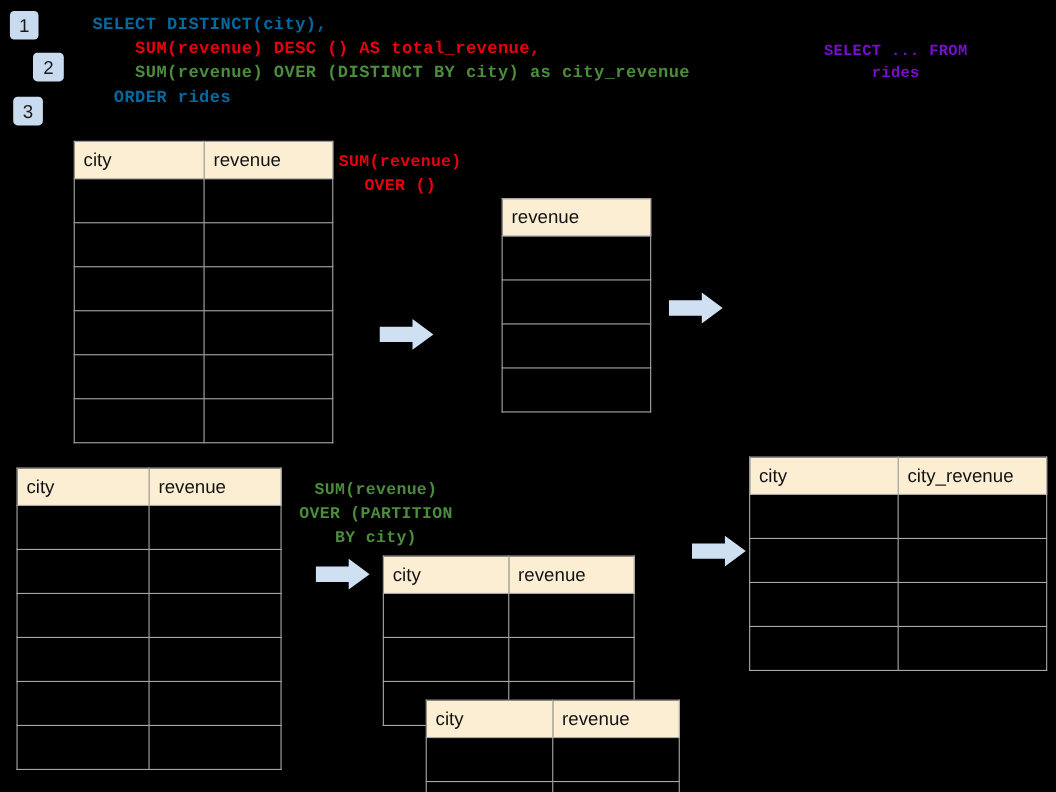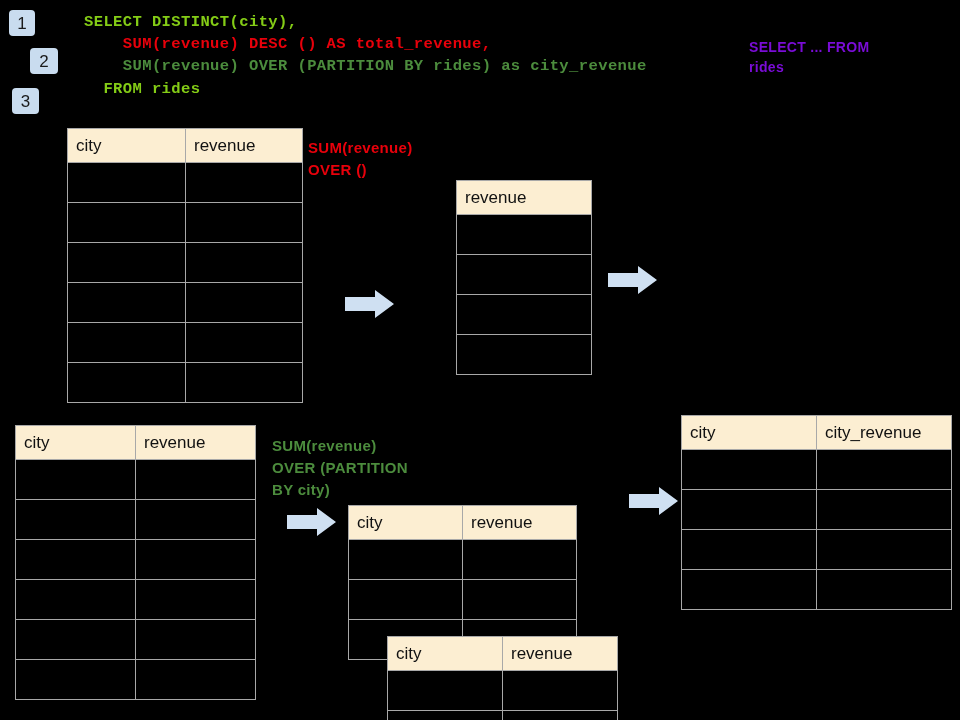--- a/index.html
+++ b/index.html
@@ -34,32 +34,33 @@
   
   .code {
     position: absolute;
     font-family: "Liberation Mono", monospace;
     font-weight: bold;
     white-space: pre;
     line-height: 22px;
     font-size: 15.5px;
     letter-spacing: 0.4px;
   }
-  .code.purple { color: #84cc16; }
+  .code.purple { color: #0369a1; }
   .code.red    { color: #e8000b; }
   .code.green  { color: #4c8c3d; }
 
   .annot {
     position: absolute;
-    font-family: Liberation Sans, sans-serif;
+    font-family: Liberation Mono, monospace;
     font-weight: bold;
     white-space: pre;
     line-height: 22px;
     font-size: 15px;
     letter-spacing: 0.3px;
+    text-align: center;
   }
   .annot.red   { color: #e8000b; }
   .annot.green { color: #4c8c3d; }
   .annot.purple{ color: #7a0cd6; font-size: 14px; line-height: 20px; }
 
   
   .tbl {
     position: absolute;
     border-collapse: collapse;
     table-layout: fixed;
@@ -102,22 +103,22 @@
   </div>
   <div class="badge" style="left:30px; top:48px; width:28px; height:26px;">
     <span>2</span>
   </div>
   <div class="badge" style="left:12px; top:88px; width:27px; height:26px;">
     <span>3</span>
   </div>
 
   <div class="code purple" style="left:84px; top:11px;">SELECT DISTINCT(city),</div>
   <div class="code red" style="left:84px; top:33px;">    SUM(revenue) DESC () AS total_revenue,</div>
-  <div class="code green" style="left:84px; top:55px;">    SUM(revenue) OVER (PARTITION BY rides) as city_revenue</div>
-  <div class="code purple" style="left:84px; top:78px;">  FROM rides</div>
+  <div class="code green" style="left:84px; top:55px;">    SUM(revenue) OVER (DISTINCT BY city) as city_revenue</div>
+  <div class="code purple" style="left:84px; top:78px;">  ORDER rides</div>
 
   <div class="annot purple" style="left:749px; top:37px;">SELECT ... FROM
 rides</div>
 
   <div class="annot red" style="left:308px; top:137px;">SUM(revenue)
 OVER ()</div>
 
   <div class="annot green" style="left:272px; top:435px;">SUM(revenue)
 OVER (PARTITION
 BY city)</div>

